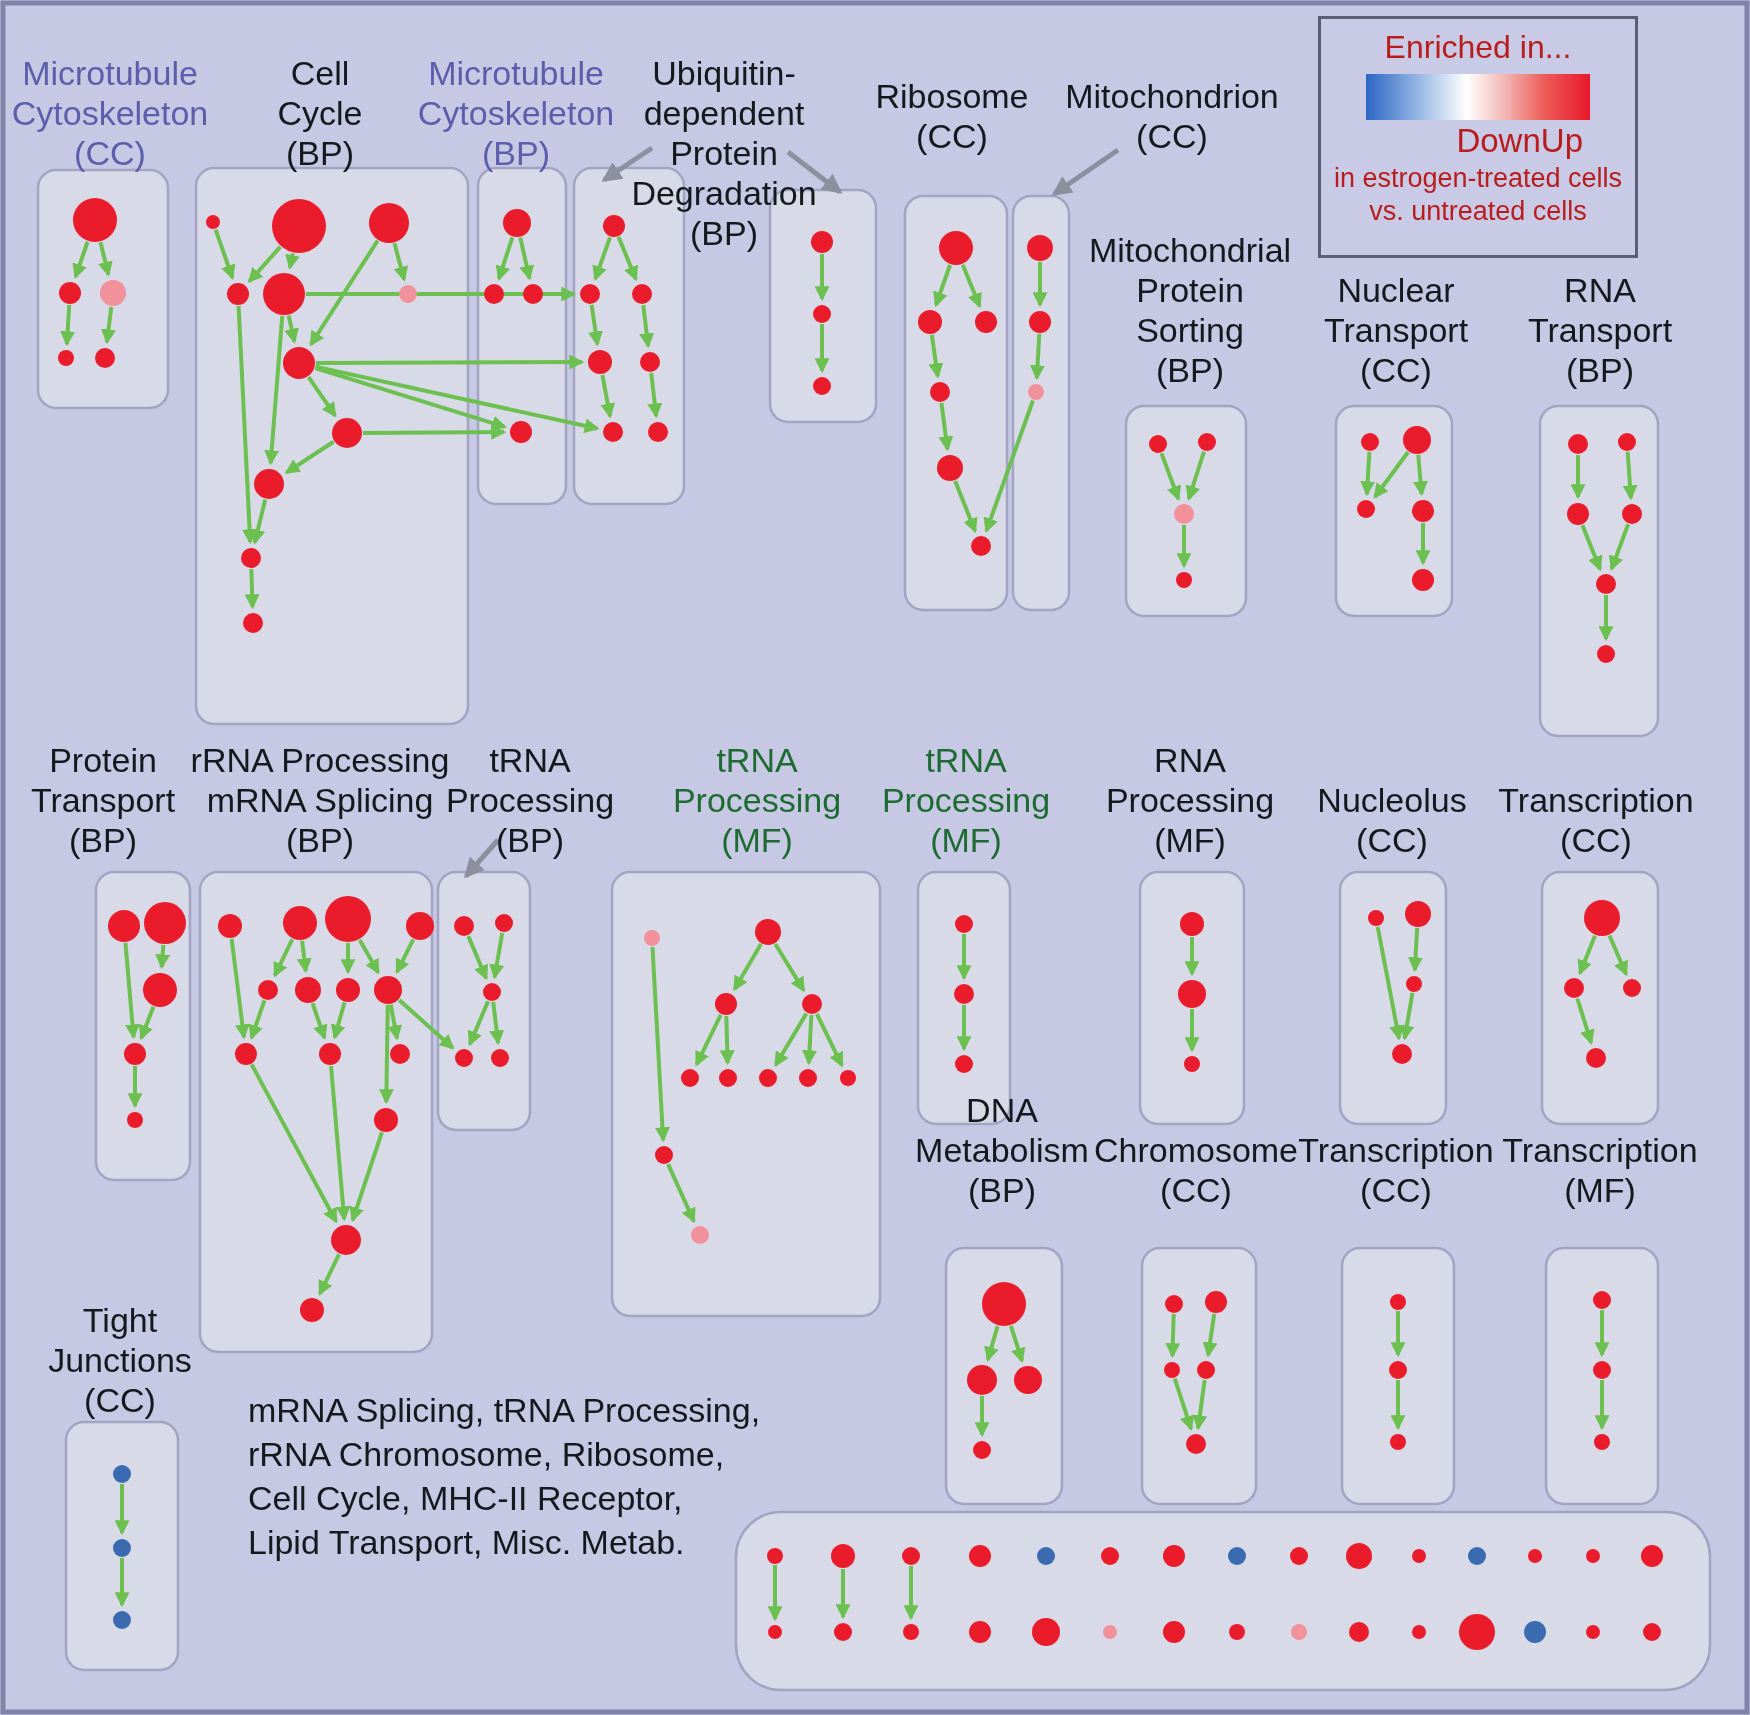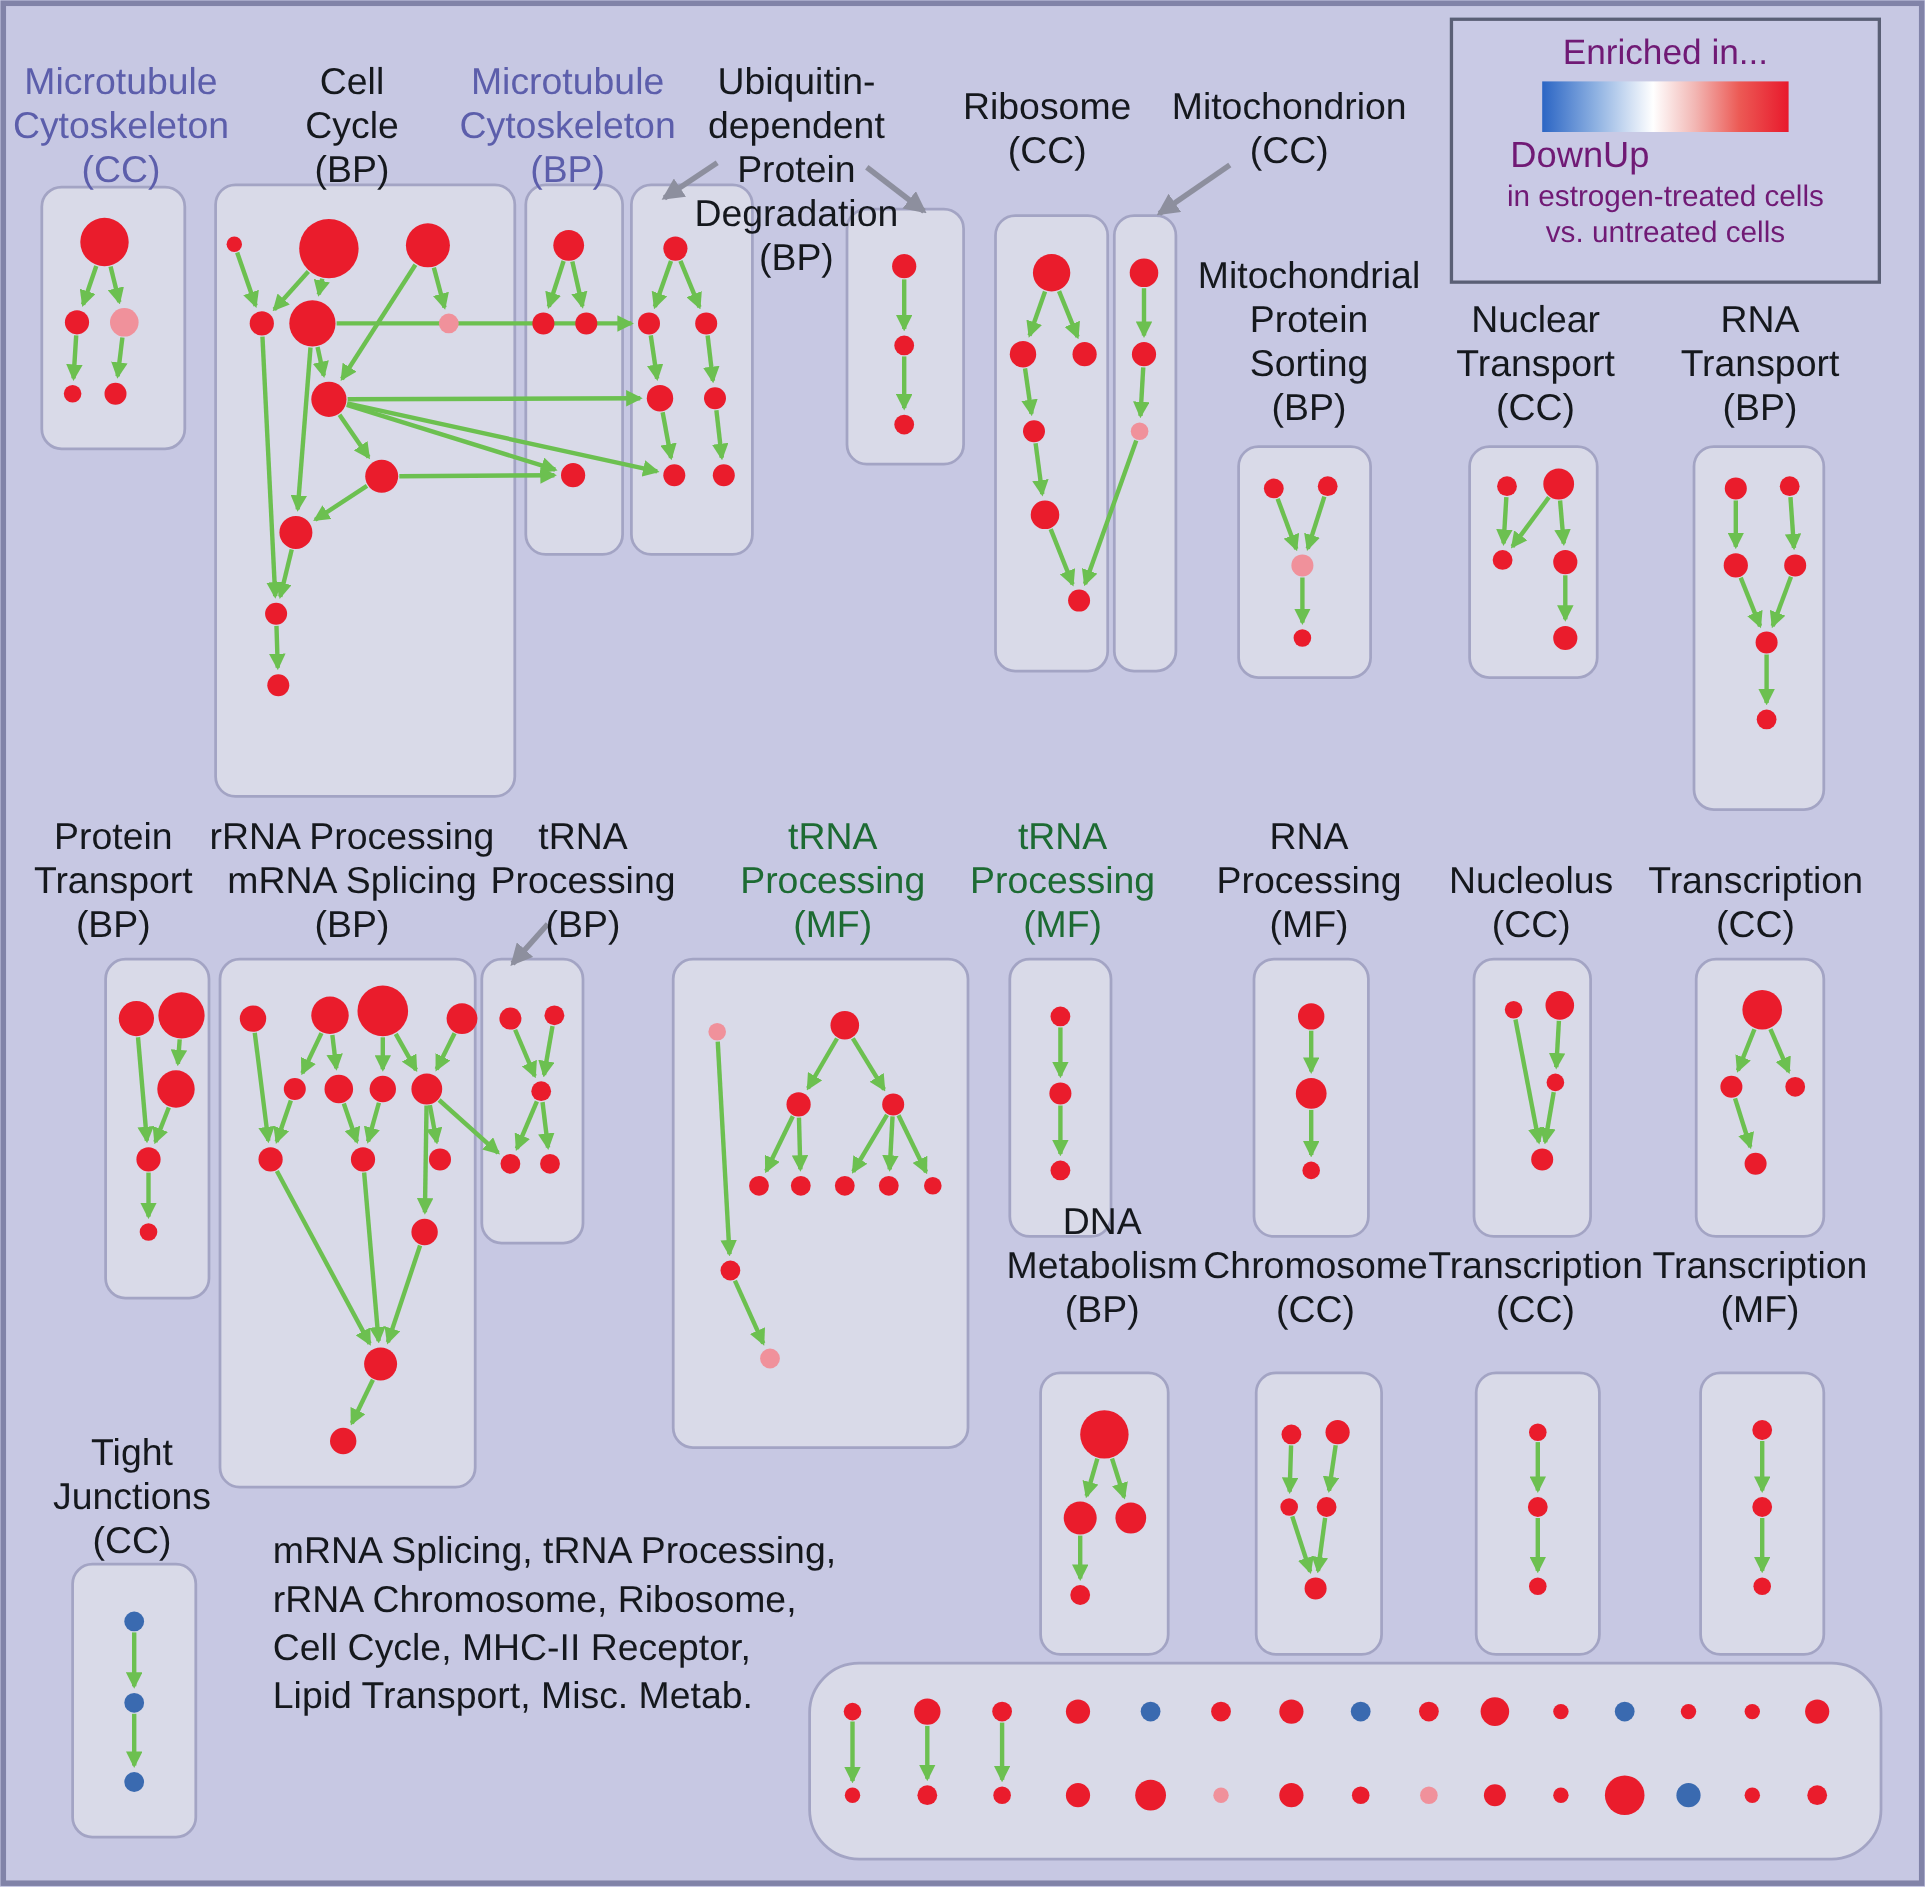--- a/index.html
+++ b/index.html
@@ -6,34 +6,34 @@
   .stage {
     position: relative;
     width: 1750px; height: 1715px;
     background: #c7c8e3;
     overflow: hidden;
     font-family: "Liberation Sans", sans-serif;
   }
   #figure { position: absolute; left: 0; top: 0; }
   .legend {
     position: absolute; left: 1318px; top: 16px;
-    width: 392px; height: 242px;
+    width: 320px; height: 242px;
     box-sizing: border-box;
     border: 3px solid #5a5f75;
     background: #c9cae5;
     text-align: center;
-    color: #701a75;
+    color: #b91c1c;
   }
   .legend-title { font-size: 32px; margin-top: 10px; }
   .legend-bar {
     width: 224px; height: 46px; margin: 8px auto 2px auto;
     background: linear-gradient(to right,
       #2b65c4 0%, #8fb2e2 22%, #ffffff 45%, #f2b7b4 62%, #ec5a55 80%, #e8192c 100%);
   }
-  .legend-ends { display: flex; justify-content: flex-start; padding: 0 52px; font-size: 33px; margin-bottom: 2px; }
+  .legend-ends { display: flex; justify-content: flex-end; padding: 0 52px; font-size: 33px; margin-bottom: 2px; }
   .legend-sub { font-size: 27px; line-height: 33px; }
   .caption {
     position: absolute; left: 248px; top: 1388px;
     font-size: 34px; line-height: 44px;
     color: #15181d; white-space: nowrap;
   }
 </style>
 </head>
 <body>
 

